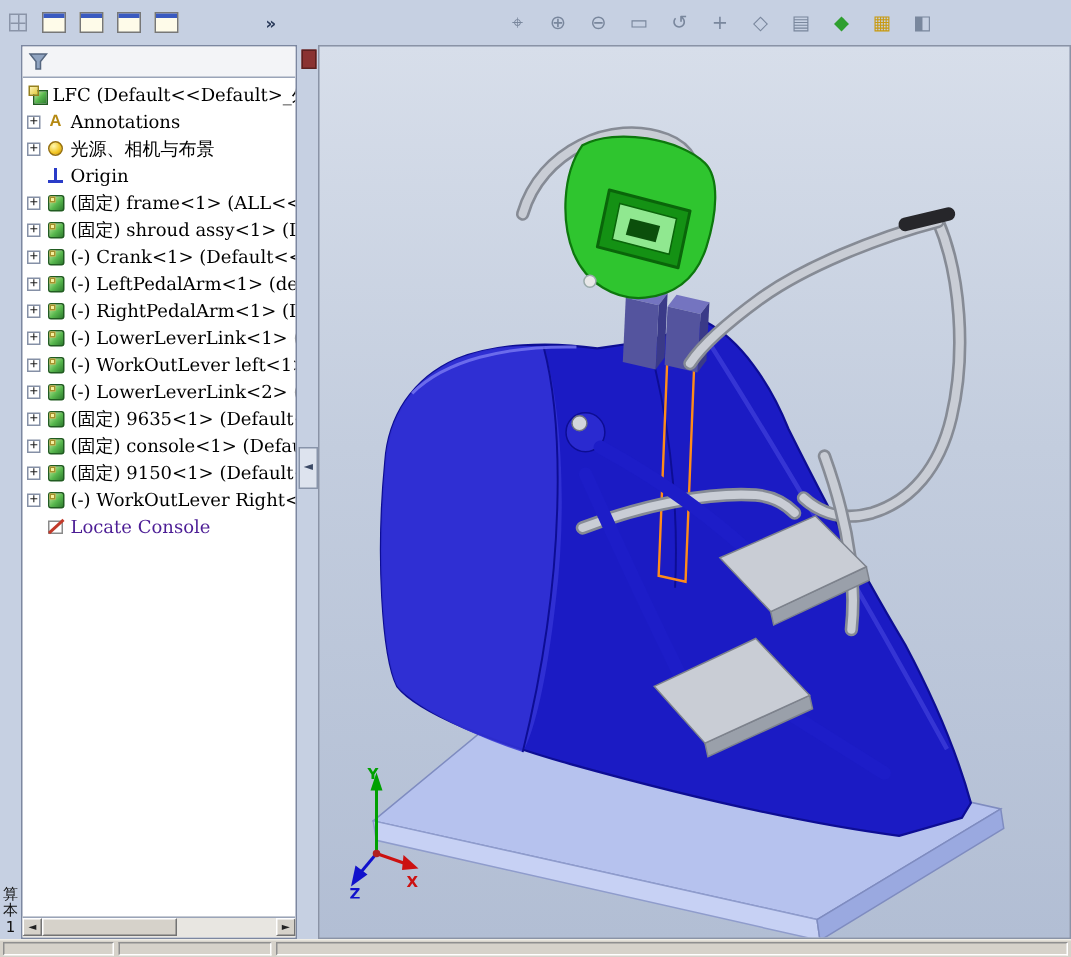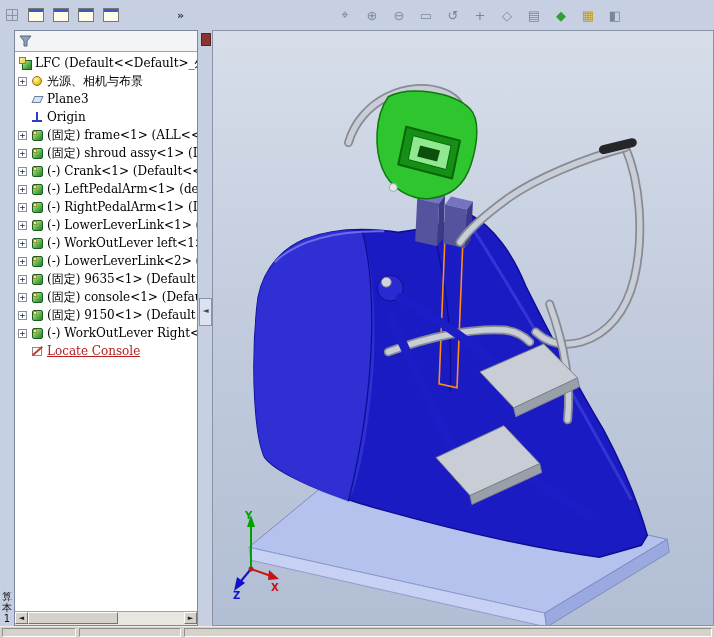--- a/index.html
+++ b/index.html
@@ -35,21 +35,21 @@
   .ptoolbar{height:20px;flex:none;display:flex;align-items:center;padding-left:4px;
             border-bottom:1px solid #9aa4b8;background:#f3f4f7}
   .tree{flex:1;overflow:hidden;padding-top:2px}
   .trow{height:18px;display:flex;align-items:center;padding-left:3px;white-space:nowrap;overflow:hidden}
   .exp{width:9px;height:9px;border:1px solid #8590a6;background:#fff;margin-right:3px;flex:none;
        position:relative;visibility:hidden;box-sizing:border-box}
   .exp[data-exp="plus"]{visibility:visible}
   .exp[data-exp="plus"]::before{content:"+";position:absolute;left:0;top:-1px;width:7px;text-align:center;
        font:9px/9px "DejaVu Sans Mono",monospace;color:#222}
   .tlabel{font:12px "DejaVu Serif",serif;color:#000;margin-left:3px;overflow:hidden}
-  .tlabel[data-variant="link"]{color:#b91c1c;text-decoration:underline}
+  .tlabel[data-variant="link"]{color:#4c1d95;}
 
   
   .ticon{width:13px;height:13px;position:relative;flex:none;margin-left:1px}
   .ticon::before,.ticon::after{content:"";position:absolute;box-sizing:border-box}
   .ticon[data-icon="assembly"]::before{left:3px;top:3px;right:0;bottom:0;
       background:linear-gradient(135deg,#cff0a8,#58b84e 50%,#2f7d2f);border:1px solid #215c21}
   .ticon[data-icon="assembly"]::after{left:0;top:0;width:7px;height:7px;
       background:linear-gradient(135deg,#fdf3b3,#e3c93e);border:1px solid #95801f}
   .ticon[data-icon="part"]::before{left:1px;top:1px;right:1px;bottom:1px;
       background:linear-gradient(135deg,#cff0a8,#58b84e 55%,#2f7d2f);border:1px solid #215c21;border-radius:2px}
@@ -225,35 +225,35 @@
     </div>
 
     <div class="tree">
 
         <div class="trow">
 
           <span class="ticon" data-icon="assembly"></span>
           <span class="tlabel">LFC (Default&lt;&lt;Default&gt;_外观</span>
         </div>
 
+        <div class="trow">
+          <span class="exp" data-exp="plus"></span>
+          <span class="ticon" data-icon="annotations"></span>
+          <span class="tlabel">Annotations</span>
+        </div>
 
         <div class="trow">
           <span class="exp" data-exp="plus"></span>
           <span class="ticon" data-icon="lights"></span>
           <span class="tlabel">光源、相机与布景</span>
         </div>
 
 
 
 
-        <div class="trow">
-          <span class="exp" data-exp="none"></span>
-          <span class="ticon" data-icon="plane"></span>
-          <span class="tlabel">Plane3</span>
-        </div>
 
         <div class="trow">
           <span class="exp" data-exp="none"></span>
           <span class="ticon" data-icon="origin"></span>
           <span class="tlabel">Origin</span>
         </div>
 
         <div class="trow">
           <span class="exp" data-exp="plus"></span>
           <span class="ticon" data-icon="part"></span>

